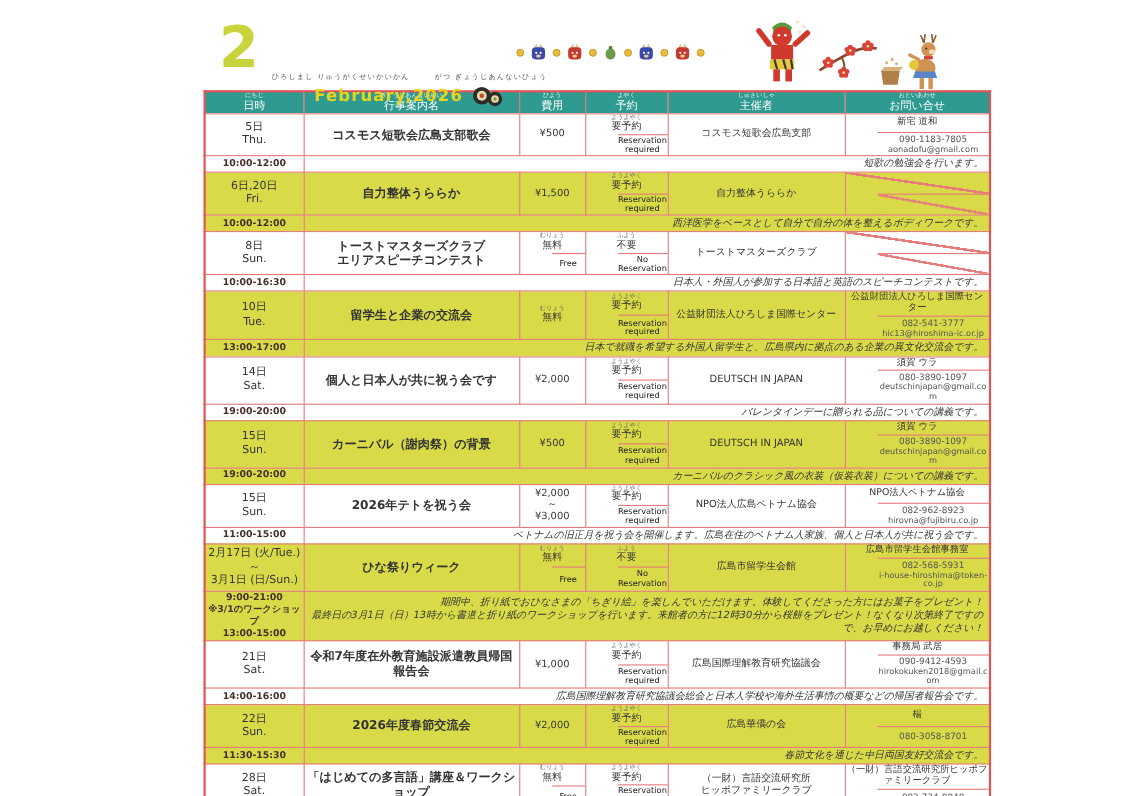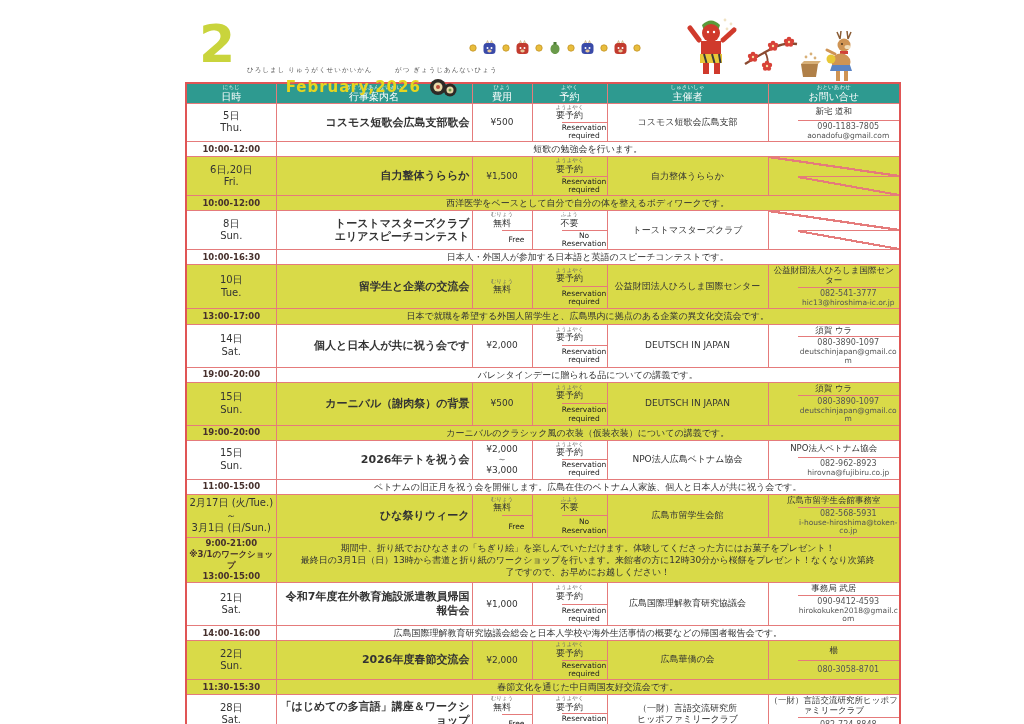--- a/index.html
+++ b/index.html
@@ -31,38 +31,38 @@
   table{border-collapse:collapse;table-layout:fixed;width:714px;border:2px solid var(--bd-strong);}
   th,td{border:1px solid var(--bd);vertical-align:middle;background:#fff;}
   thead th{background:var(--teal);color:#fff;height:16px;padding:1px 7px;margin-left:32px;}
   .th-furi{display:block;font-size:5.5px;font-weight:normal;line-height:1;color:#e8f5f3;}
   .th-label{display:block;font-size:10px;font-weight:normal;line-height:1.1;}
   tr.main td{height:34px;}
   tr.descr td{height:12px;}
   tr.hl td{background:var(--hl);}
   .pre{white-space:pre-line;}
   .date{font-size:10px;text-align:center;line-height:1.25;}
-  .event-name{font-size:11px;font-weight:bold;text-align:right;line-height:1.25;padding:0 2px;}
+  .event-name{font-size:11px;font-weight:bold;text-align:center;line-height:1.25;padding:0 2px;}
   .split{padding:0;}
   .subwrap{display:flex;flex-direction:column;min-height:34px;height:100%;}
   .sub{flex:1;display:flex;flex-direction:column;align-items:center;justify-content:center;line-height:1.15;padding:1px 1px;}
   .sub-bottom{border-top:1px solid var(--bd);margin-left:29px;}
   .furi{font-size:5.5px;color:#666;line-height:1;}
   .furi:empty{display:none;}
   .cost-top,.res-top{font-size:9px;text-align:center;line-height:1.2;}
   .res-bottom,.cost-bottom{font-size:7.5px;color:#222;text-align:center;line-height:1.1;}
   .organizer{font-size:9px;text-align:center;line-height:1.25;padding:0 2px;}
   .contact-name{font-size:8.5px;text-align:center;}
   .contact-lines{gap:0;}
   .phone{font-size:8px;color:#555;line-height:1.25;}
   .email{font-size:7.5px;color:#555;line-height:1.15;word-break:break-all;text-align:center;}
   .phone:empty,.email:empty{display:none;}
   .crossed .sub{background-image:linear-gradient(to top right,transparent 47%,var(--bd) 47%,var(--bd) 53%,transparent 53%);}
   .time{font-size:8.5px;font-weight:bold;color:#46302c;text-align:center;line-height:1.3;}
-  .desc{font-size:9px;text-align:center;padding:1px 20px;line-height:1.35;}
+  .desc{font-size:9px;text-align:right;padding:1px 5px;line-height:1.35;font-style:italic;}
 
   svg{display:block;}
 </style>
 </head>
 <body>
 
 <div class="page">
   <div class="content">
 
     <div class="hdr">

